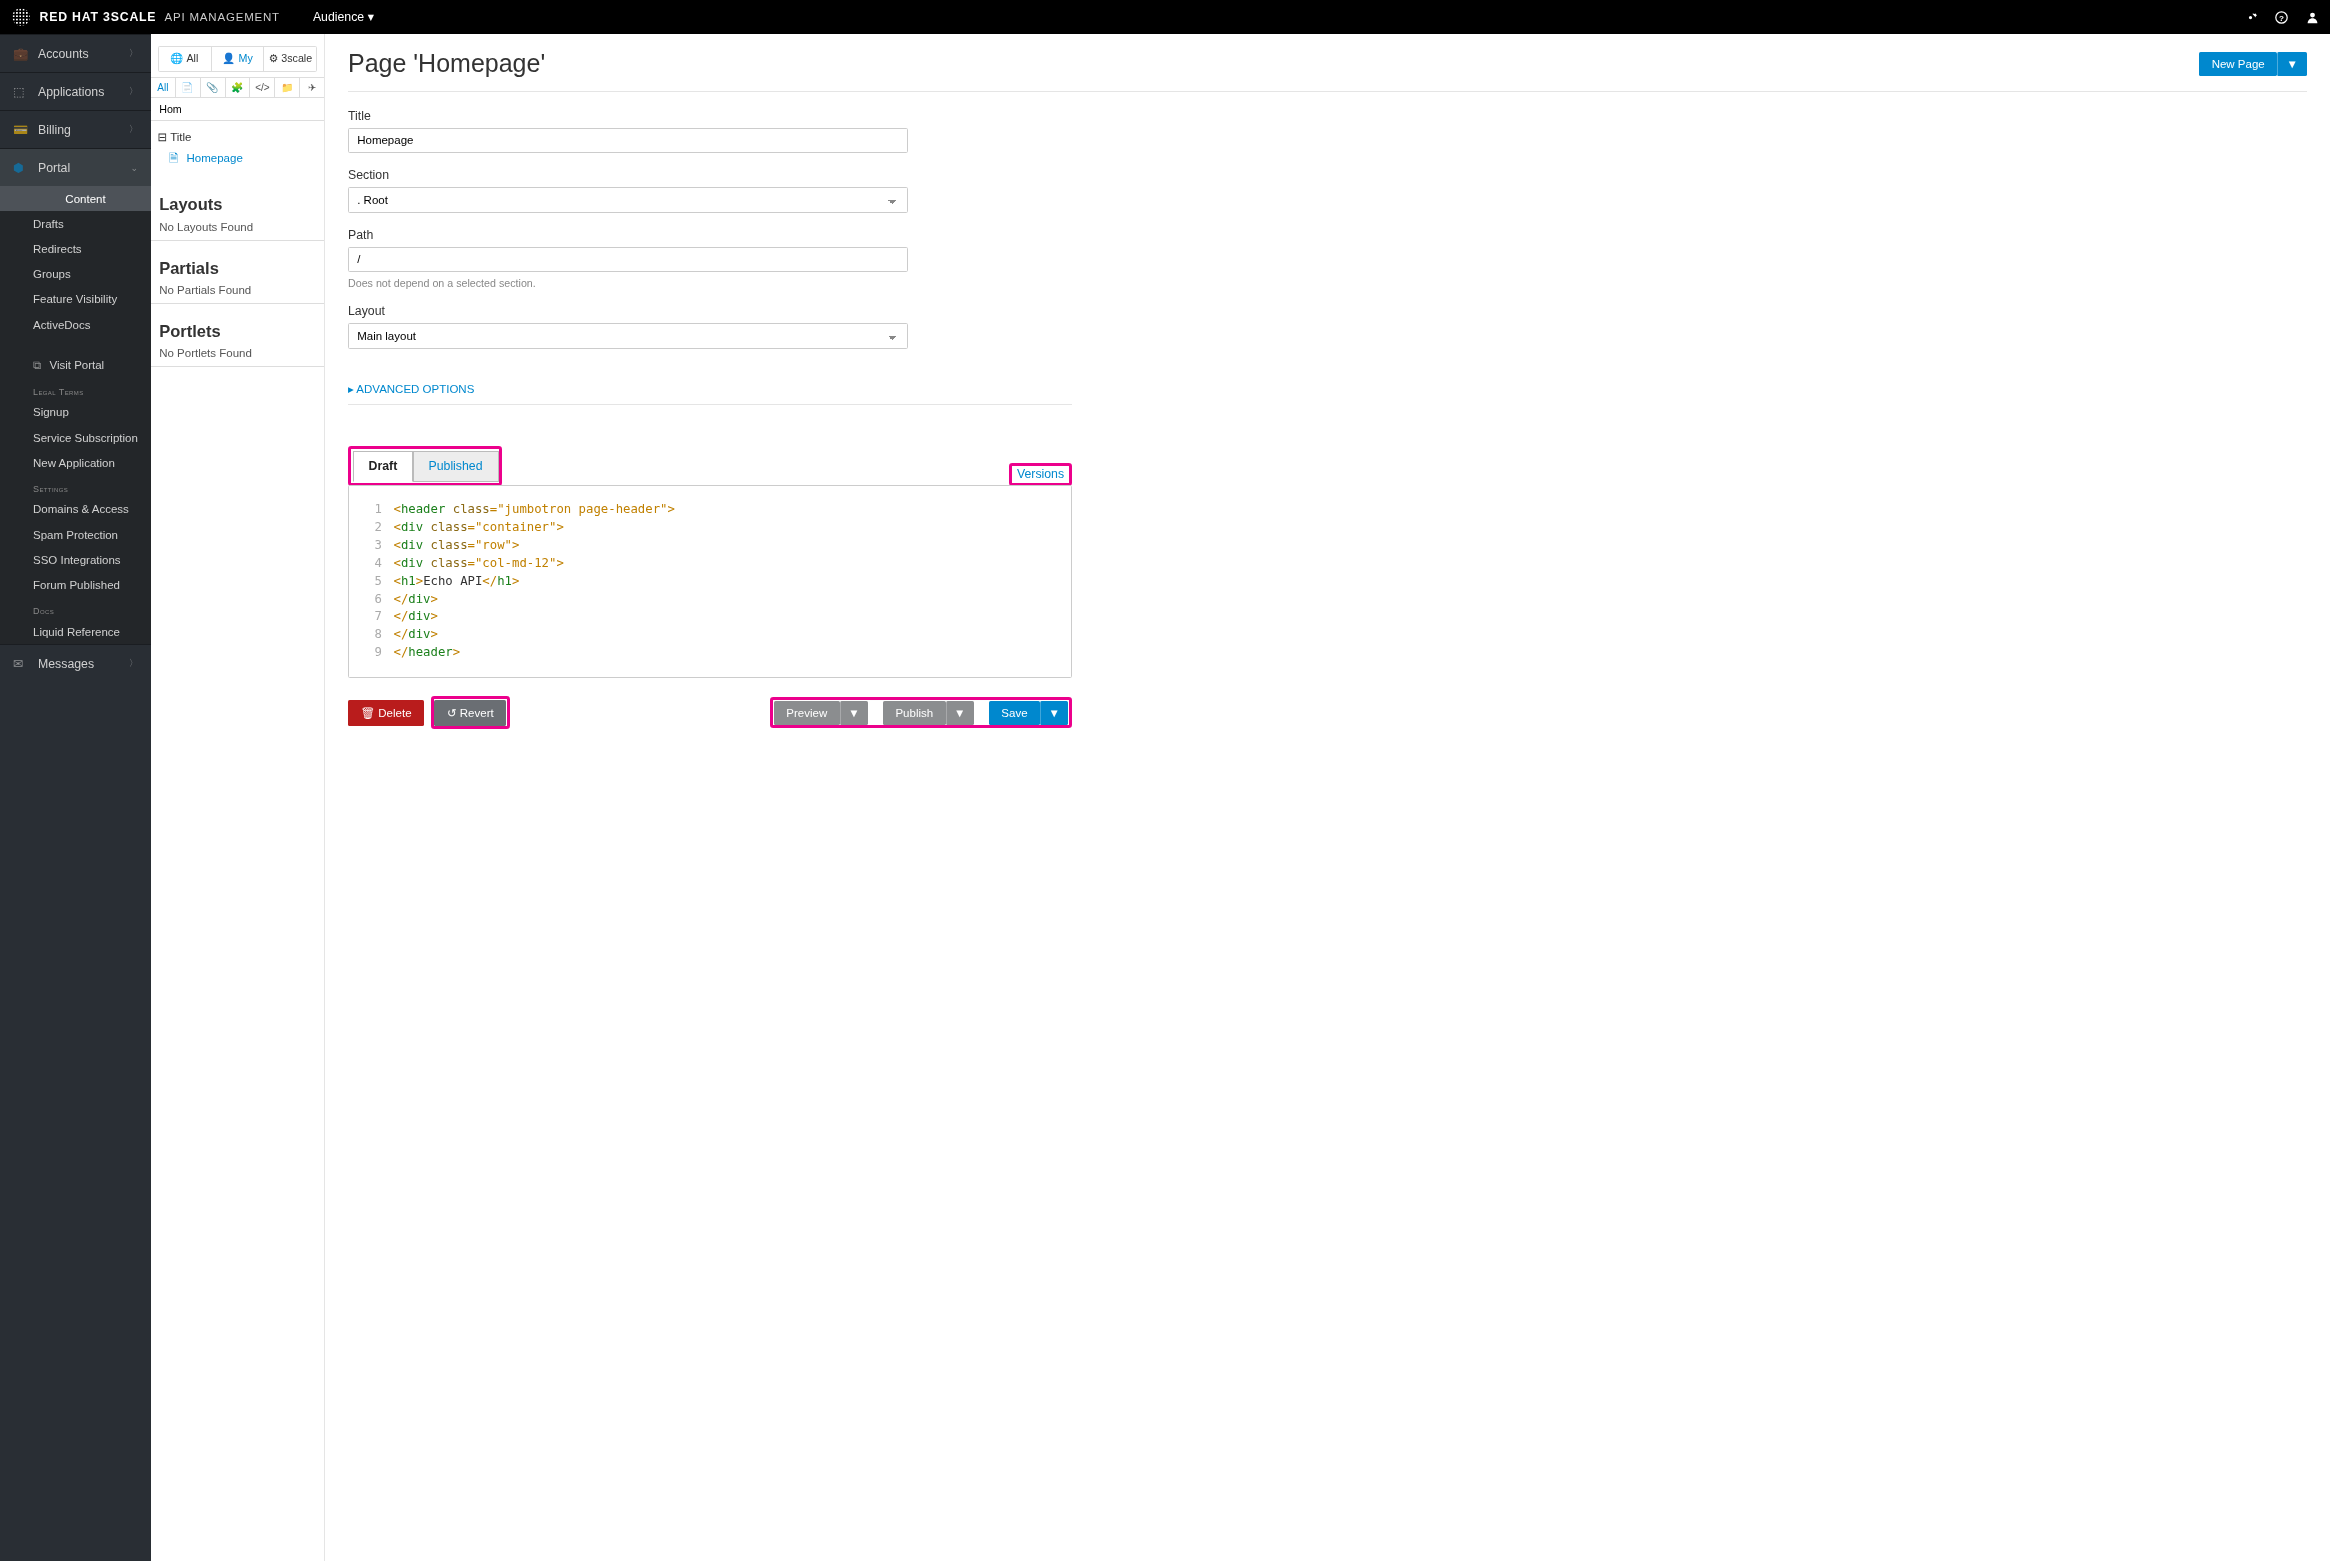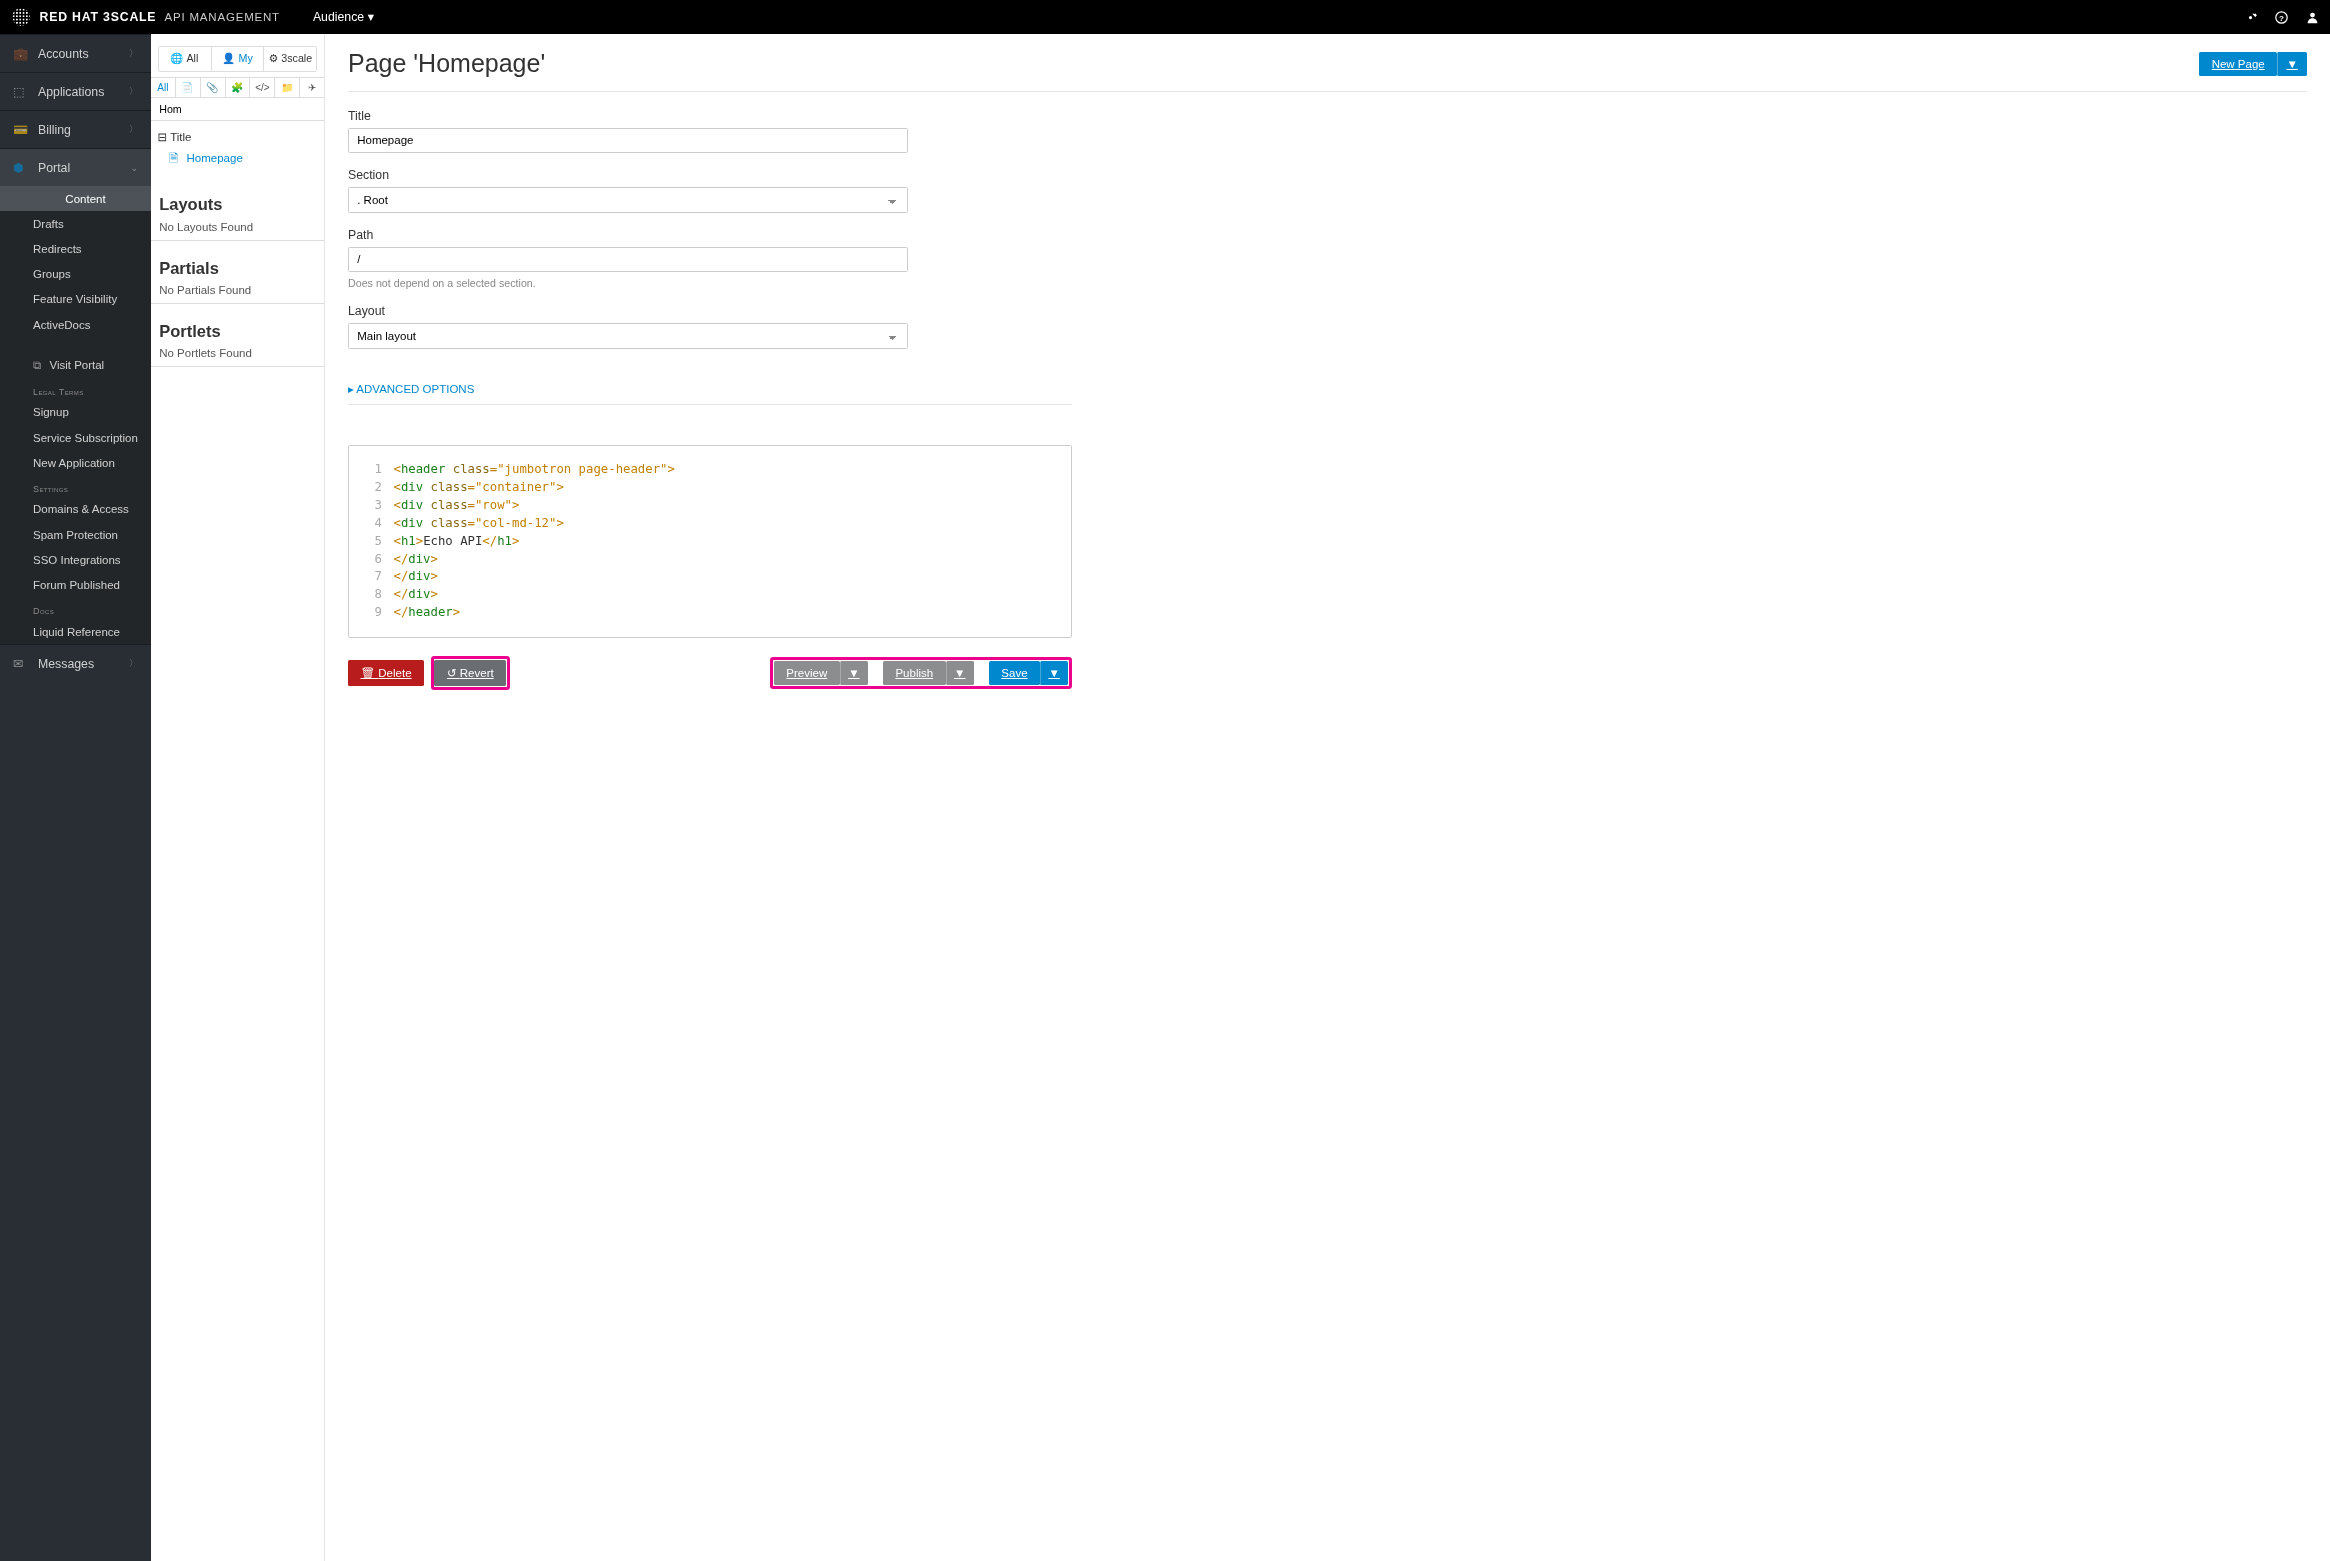--- a/index.html
+++ b/index.html
@@ -42,21 +42,21 @@
 .tree-root { padding: 3.3px 0; }
 .tree-file { padding: 3.3px 0 3.3px 11.5px; color: #0088ce; cursor: pointer; }
 .tree-file .ficon { margin-right: 5px; }
 .cms-section-h { font-weight: 700; font-size: 16.5px; padding: 18px 8.2px 3.3px; }
 .cms-empty { padding: 3.3px 8.2px 6.6px; color: #555; border-bottom: 0.8px solid #ddd; font-size: 11.5px; }
 
 
 .main { flex: 1; padding: 15px 23px; min-width: 0; }
 .page-head { display: flex; align-items: center; border-bottom: 0.8px solid #e5e5e5; padding-bottom: 13px; margin-bottom: 16.5px; }
 .page-title { font-size: 25px; font-weight: 400; color: #333; }
-.btn { display: inline-block; padding: 5px 11.5px; font-size: 11.5px; border-radius: 1.6px; cursor: pointer; border: 0.8px solid transparent; text-decoration: underline; }
+.btn { display: inline-block; padding: 5px 11.5px; font-size: 11.5px; border-radius: 1.6px; cursor: pointer; border: 0.8px solid transparent; }
 .btn-primary { background: #0088ce; color: #fff; }
 .btn-split { display: inline-flex; margin-left: auto; }
 .btn-split .btn-dd { border-left: 0.8px solid rgba(255,255,255,0.3); padding: 5px 8.2px; }
 
 .form-group { margin-bottom: 15px; max-width: 560px; }
 .form-label { display: block; margin-bottom: 5px; font-size: 12.3px; color: #333; }
 .form-control { width: 100%; padding: 5.8px 8.2px; border: 0.8px solid #ccc; border-radius: 1.6px; font-size: 11.5px; background: #fff; }
 .form-select { appearance: none; background-image: linear-gradient(45deg, transparent 50%, #888 50%), linear-gradient(135deg, #888 50%, transparent 50%); background-position: calc(100% - 15px) 11.5px, calc(100% - 10.7px) 11.5px; background-size: 4.1px 4.1px; background-repeat: no-repeat; }
 .form-help { color: #888; font-size: 10.7px; margin-top: 5px; }
 
@@ -248,20 +248,29 @@
     </div>
     <div class="form-group">
       <label class="form-label">Layout</label>
       <select class="form-control form-select">
         <option>Main layout</option>
       </select>
     </div>
 
     <div class="adv-options">ADVANCED OPTIONS</div>
 
+    <div class="editor-tab-row">
+      <span class="hl-box hl-tabs">
+        <span class="ed-tab active">Draft</span>
+        <span class="ed-tab inactive">Published</span>
+      </span>
+      <span class="hl-box" style="margin-left:auto">
+        <span class="versions-link">Versions</span>
+      </span>
+    </div>
 
     <div class="code-editor" id="code-editor">
         <div class="code-line">
           <span class="ln">1</span>
           <span><span class="tok-punc">&lt;</span><span class="tok-tag">header</span> <span class="tok-attr">class</span><span class="tok-punc">=</span><span class="tok-str">"jumbotron page-header"</span><span class="tok-punc">&gt;</span></span>
         </div>
         <div class="code-line">
           <span class="ln">2</span>
           <span><span class="tok-punc">  &lt;</span><span class="tok-tag">div</span> <span class="tok-attr">class</span><span class="tok-punc">=</span><span class="tok-str">"container"</span><span class="tok-punc">&gt;</span></span>
         </div>

